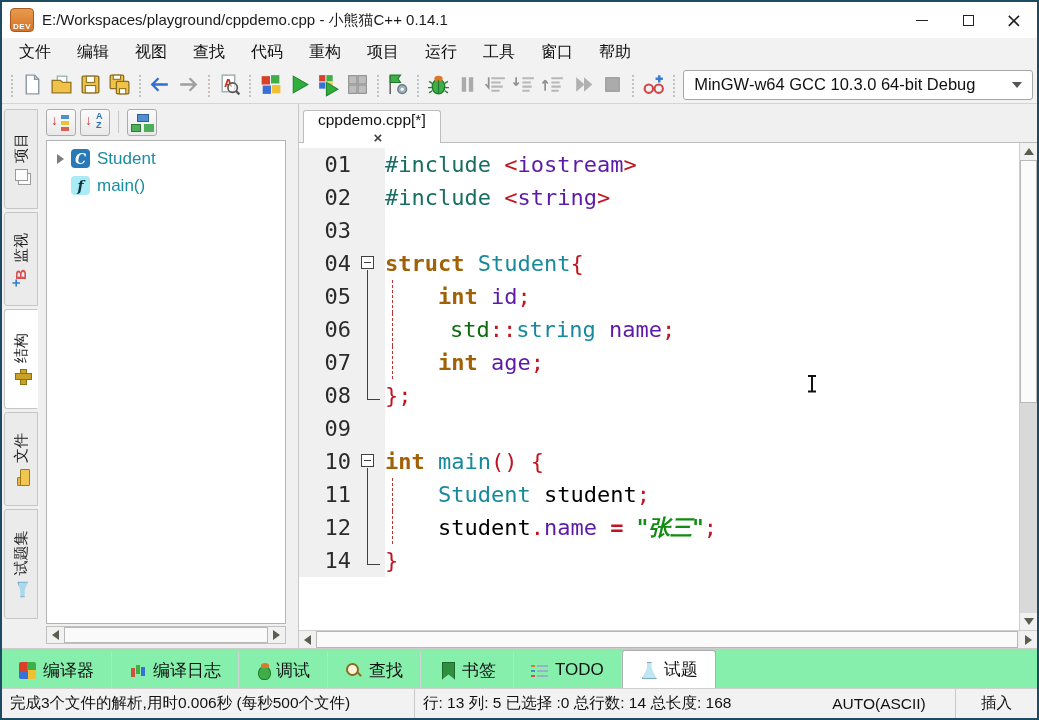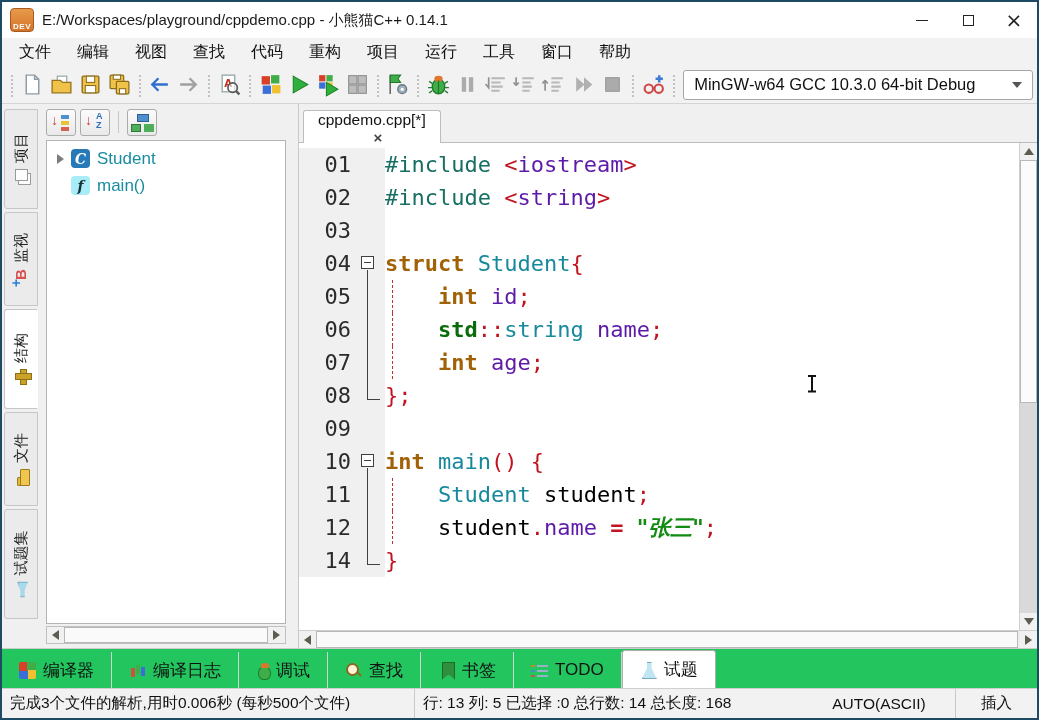--- a/index.html
+++ b/index.html
@@ -108,36 +108,36 @@
   .felbow{position:absolute;left:10px;top:20px;width:13px;border-top:1px solid #404040;}
   .cc{flex:1;white-space:pre;position:relative;color:#000;}
   .cur .cc{background:#fcf3d2;}
   .cc.guide::before{content:"";position:absolute;left:7px;top:0;bottom:0;border-left:1px dashed #c03030;}
   .tk-pp{color:#176e62;}
   .tk-kw{color:#a16207;font-weight:bold;}
   .tk-cls{color:#16899c;}
   .tk-var{color:#5d1aa8;}
   .tk-red{color:#c21420;}
   .tk-redb{color:#c21420;font-weight:bold;}
-  .tk-std{color:#0a6b0a;font-weight:bold;}
+  .tk-std{color:#0a6b0a;font-weight:normal;margin-left:12px;}
   .tk-str{color:#138c13;font-family:"DejaVu Serif",serif;font-style:italic;font-weight:bold;}
   .tk-pl{color:#000;}
   .caret{display:inline-block;width:2px;height:25px;background:#111;transform:translateY(4px);}
   
   .ibeam{position:absolute;left:508px;top:232px;width:10px;height:19px;pointer-events:none;}
   .ibeam::before{content:"";position:absolute;left:4px;top:2px;bottom:2px;width:1.6px;background:#111;}
   .ibeam::after{content:"";position:absolute;left:1px;right:1px;top:0;height:1.6px;background:#111;
     box-shadow:0 15.5px 0 #111;}
   .vscroll{width:18px;border-left:1px solid #cfcfcf;background:#d9d9d9;display:flex;flex-direction:column;flex:0 0 auto;}
   .vs-btn{height:17px;display:flex;align-items:center;justify-content:center;background:#f1f1f1;}
   .vs-track{flex:1;position:relative;}
   .vs-handle{position:absolute;left:0;right:0;top:0;height:243px;background:#fbfbfb;border:1px solid #b8b8b8;}
   .editor-hscroll{height:18px;border-top:1px solid #cfcfcf;background:#f1f1f1;display:flex;flex:0 0 auto;}
   
-  .bottom-tabs{height:40px;background:#22c55e;border-top:1px solid #cccccc;display:flex;align-items:flex-end;flex:0 0 auto;}
+  .bottom-tabs{height:40px;background:#86efac;border-top:1px solid #cccccc;display:flex;align-items:flex-end;flex:0 0 auto;}
   .btab{height:36px;display:flex;align-items:center;padding:0 17px;font-size:17px;color:#111;
     border-right:1px solid #d2d2d2;gap:7px;}
   .btab.active{background:#fff;border:1px solid #aeaeae;border-bottom:none;border-radius:3px 3px 0 0;height:38px;}
   .bicon{display:inline-block;position:relative;width:17px;height:17px;}
   .bicon-pinwheel{background:conic-gradient(#3fae49 0 25%,#f0c030 0 50%,#3a6fd8 0 75%,#d8402a 0 100%);border-radius:2px;}
   .bicon-barchart::before{content:"";position:absolute;left:2px;bottom:2px;width:4px;height:9px;background:#d05040;
     box-shadow:5px -3px 0 #3fae49,10px -1px 0 #3a6fd8;}
   .bicon-bug{background:#3fae49;border-radius:50% 50% 45% 45%;width:13px;height:14px;left:2px;top:3px;border:1px solid #1e7a2a;}
   .bicon-bug::before{content:"";position:absolute;left:1.5px;top:-4px;width:8px;height:5px;background:#e0762a;border-radius:50% 50% 0 0;}
   .bicon-magnifier::before{content:"";position:absolute;left:1px;top:1px;width:9px;height:9px;border:2px solid #8a6a20;border-radius:50%;background:#fdf3da;}

